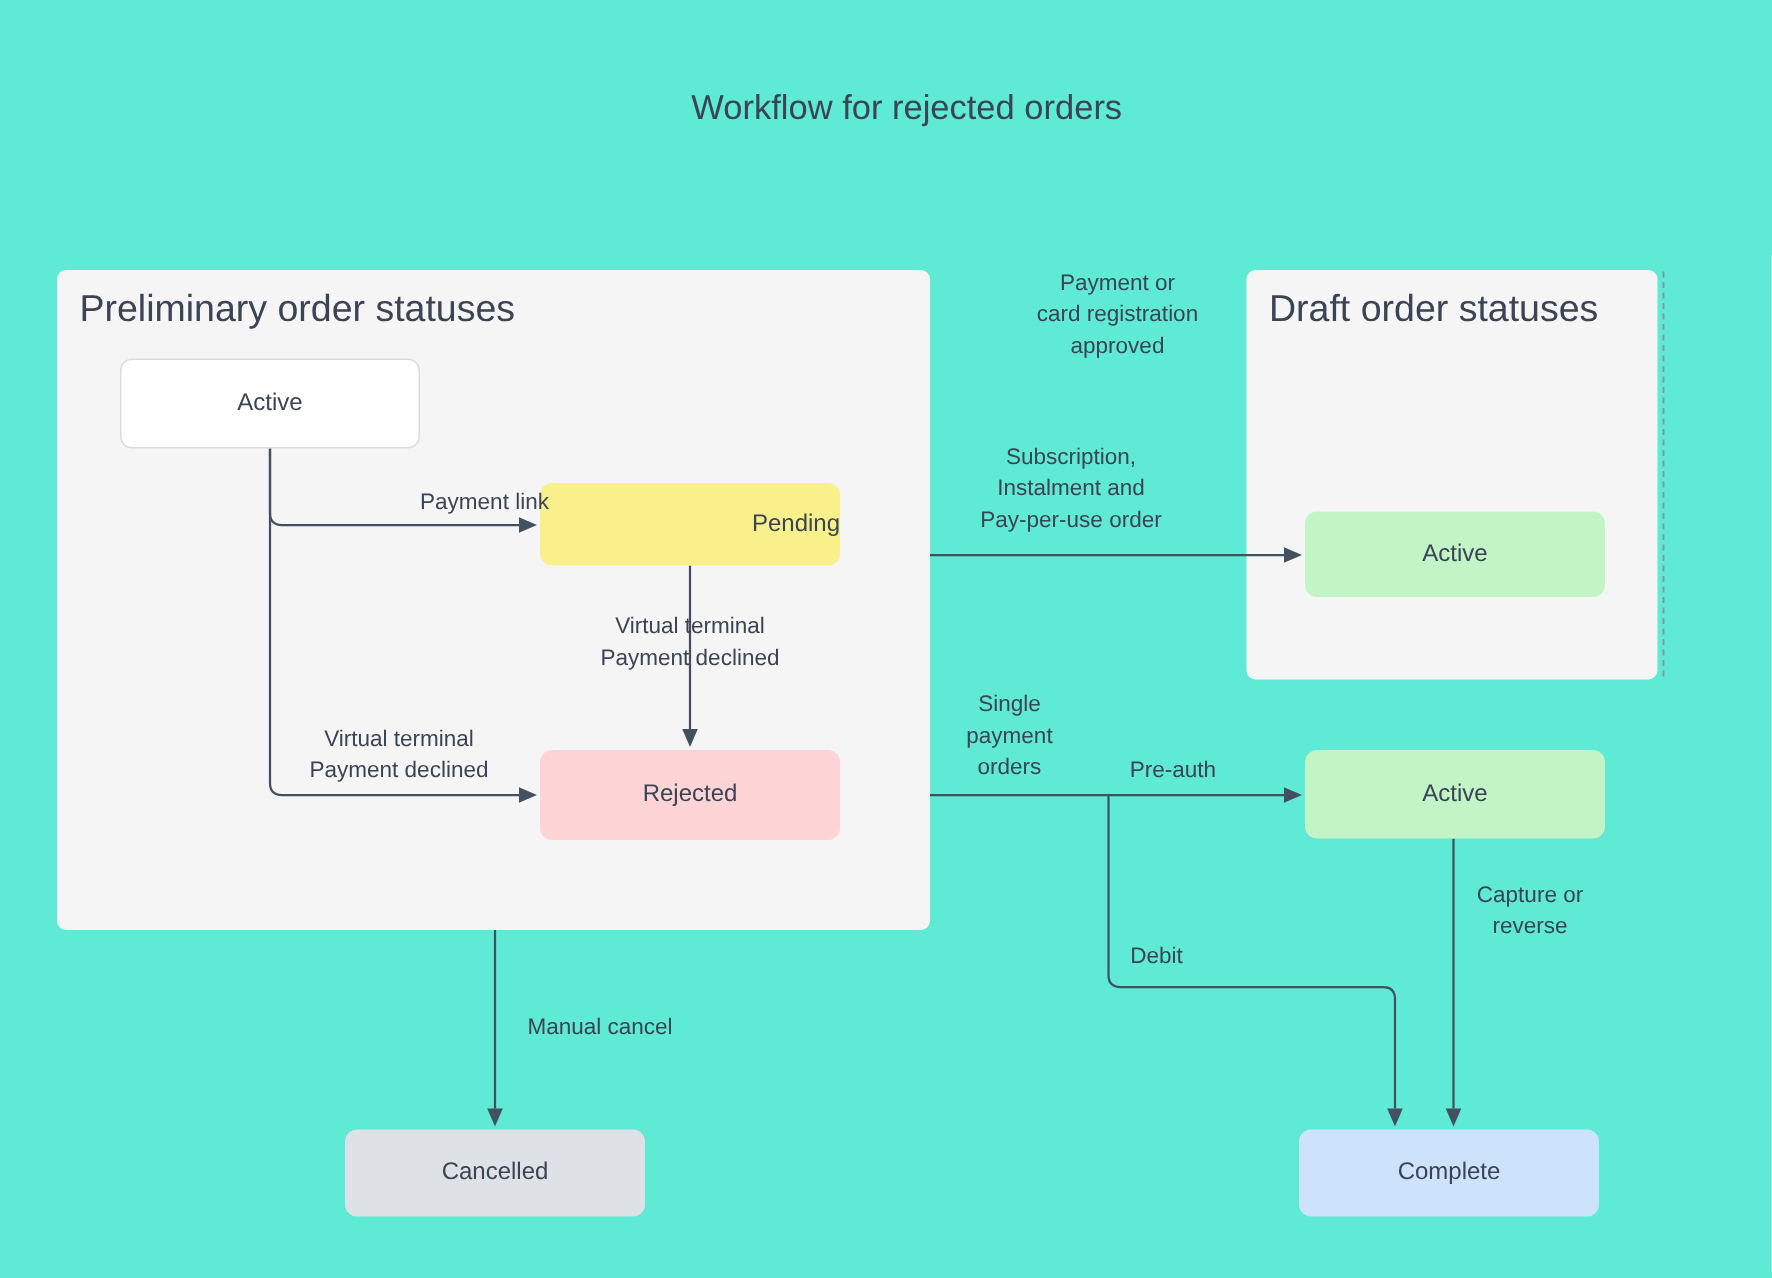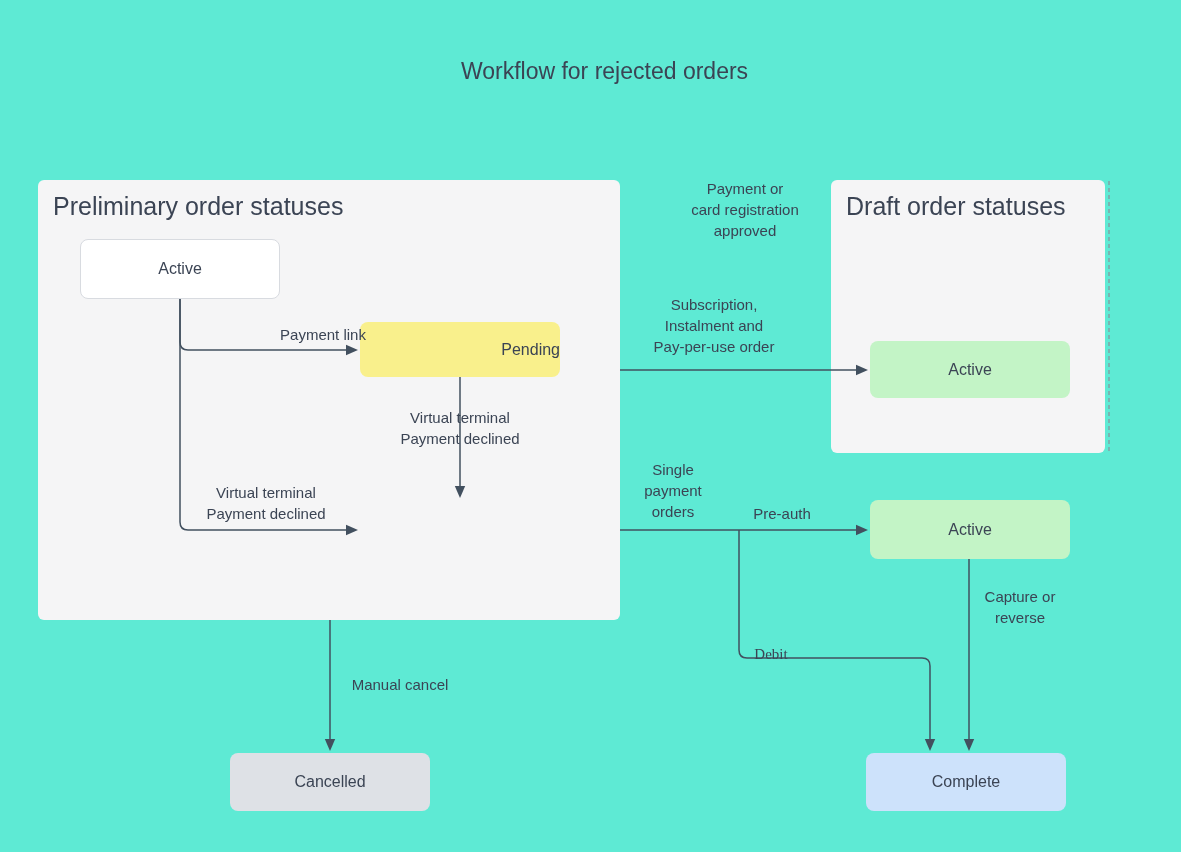--- a/index.html
+++ b/index.html
@@ -35,21 +35,21 @@
     position:absolute; font-size:15px; line-height:21px; color:#3b4454;
     white-space:pre-line; text-align:center; transform:translateX(-50%);
   }
   #lbl-payment-link    { left:291px;  top:324px;margin-left:32px; }
   #lbl-vt-from-pending { left:460px;  top:407px; }
   #lbl-vt-from-draft   { left:266px;  top:482px; }
   #lbl-payment-approved{ left:713px;  top:178px;margin-left:32px; }
   #lbl-subscription    { left:714px;  top:294px; }
   #lbl-single-payment  { left:673px;  top:459px; }
   #lbl-pre-auth        { left:782px;  top:503px;text-align:center; }
-  #lbl-debit           { left:771px;  top:644px;font-family:Liberation Serif, serif; }
+  #lbl-debit           { left:771px;  top:627px; }
   #lbl-capture-reverse { left:1020px; top:586px; }
   #lbl-manual-cancel   { left:400px;  top:674px;text-align:center; }
   #edges-layer { position:absolute; left:0; top:0; width:1181px; height:852px; pointer-events:none; }
   #edges-layer path { fill:none; stroke:#42505f; stroke-width:1.5; }
   #edges-layer polygon { fill:#42505f; stroke:none; }
   #edges-layer .dashed { stroke:#8a919b; stroke-width:1.2; stroke-dasharray:4 3; }
 </style>
 </head>
 <body>
 
@@ -99,20 +99,23 @@
     </g>
     <path class="dashed" d="M1109 181 V453"></path>
   </svg>
 
   <div class="node" id="node-draft">
     <span>Active</span>
   </div>
   <div class="node" id="node-pending">
     <span>Pending</span>
   </div>
+  <div class="node" id="node-rejected">
+    <span>Rejected</span>
+  </div>
   <div class="node" id="node-active-subscription">
     <span>Active</span>
   </div>
   <div class="node" id="node-active-single">
     <span>Active</span>
   </div>
   <div class="node" id="node-complete">
     <span>Complete</span>
   </div>
   <div class="node" id="node-cancelled">

